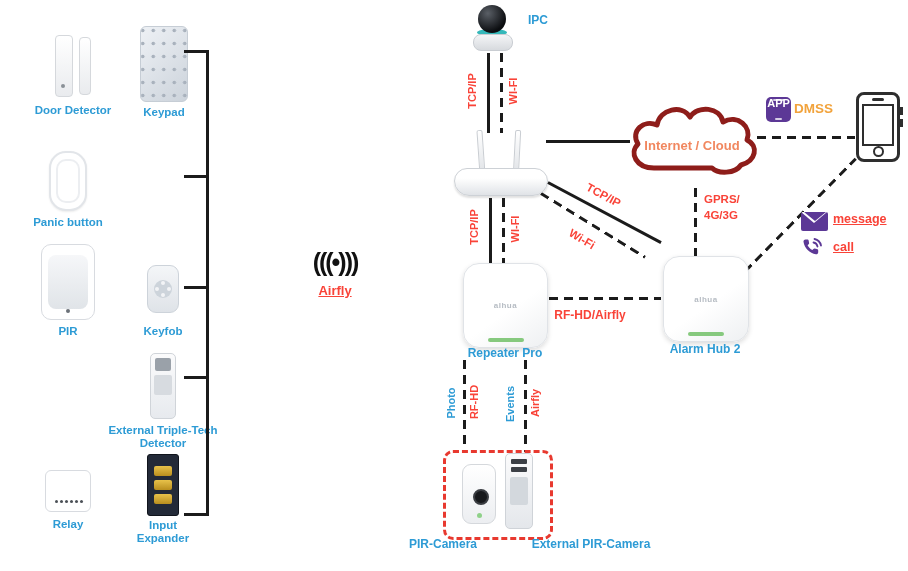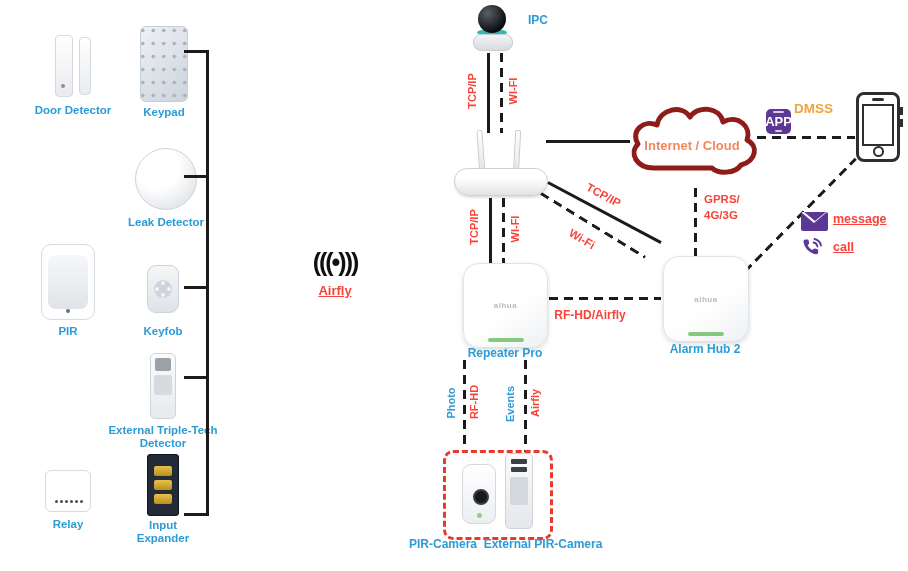--- a/index.html
+++ b/index.html
@@ -59,21 +59,21 @@
   .ipc{position:absolute;left:470px;top:5px;width:44px;height:46px;}
   .ipc-sphere{position:absolute;left:8px;top:0;width:28px;height:28px;border-radius:50%;background:radial-gradient(circle at 35% 30%,#5a5f66,#0b0d10 70%);}
   .ipc-ring{position:absolute;left:7px;top:24px;width:30px;height:7px;border-radius:50%;background:#35b8ba;}
   .ipc-base{position:absolute;left:3px;top:29px;width:38px;height:15px;border-radius:8px;background:linear-gradient(180deg,#f4f5f7,#d7dade);border:1px solid #c9cdd2;}
   .router{position:absolute;left:454px;top:130px;width:94px;height:66px;}
   .ant{position:absolute;width:4px;height:44px;background:linear-gradient(180deg,#fff,#dfe2e6);border:1px solid #c9cdd2;border-radius:2px;top:0;}
   .router-body{position:absolute;bottom:0;left:0;width:92px;height:26px;border-radius:13px 13px 15px 15px;background:linear-gradient(180deg,#ffffff 35%,#e0e3e7);border:1px solid #cdd1d6;box-shadow:0 2px 2px rgba(0,0,0,.12);}
   .hubbox{position:absolute;border-radius:16px;background:linear-gradient(145deg,#ffffff 55%,#eef0f2);border:1px solid #e0e3e7;box-shadow:0 2px 5px rgba(0,0,0,.14);display:flex;align-items:center;justify-content:center;}
   .hubbox .brand{font-size:8px;color:#b6bcc3;font-weight:700;letter-spacing:.5px;}
   .hubbox::after{content:"";position:absolute;bottom:5px;left:50%;width:36px;margin-left:-18px;height:4px;border-radius:2px;background:#86c97e;}
-  .appicon{position:absolute;left:766px;top:97px;width:25px;height:25px;border-radius:5px;background:#5C3896;color:#fff;display:flex;align-items:center;justify-content:center;font-size:13px;font-weight:800;margin-top:12px;}
+  .appicon{position:absolute;left:766px;top:97px;width:25px;height:25px;border-radius:5px;background:#5C3896;color:#fff;display:flex;justify-content:center;font-size:11px;font-weight:800;}
   .appicon::before{content:"";position:absolute;top:2px;left:7px;right:7px;height:2px;border-radius:1px;background:rgba(255,255,255,.75);}
   .appicon::after{content:"";position:absolute;bottom:2px;left:9px;right:9px;height:2px;border-radius:1px;background:rgba(255,255,255,.75);}
   .dmss-lbl{position:absolute;left:794px;top:101px;font-size:13.5px;font-weight:800;color:#F2A33C;}
   .phone{position:absolute;left:856px;top:92px;width:38px;height:64px;border:3px solid #2e2e2e;border-radius:8px;background:#fff;}
   .phone::before{content:"";position:absolute;top:3px;left:50%;width:12px;margin-left:-6px;height:3px;border-radius:2px;background:#2e2e2e;}
   .phone-screen{position:absolute;top:9px;left:3px;right:3px;bottom:13px;border:2px solid #2e2e2e;background:#fff;}
   .phone-home{position:absolute;bottom:2px;left:50%;width:7px;height:7px;margin-left:-5px;border:2px solid #2e2e2e;border-radius:50%;}
   .phone::after{content:"";position:absolute;right:-6px;top:12px;width:3px;height:8px;background:#2e2e2e;box-shadow:0 12px 0 #2e2e2e;}
   .envelope{position:absolute;left:801px;top:212px;width:27px;height:19px;background:#5C3896;border-radius:2px;overflow:hidden;}
   .flap-w{position:absolute;top:0;left:0;width:0;height:0;border-left:13.5px solid transparent;border-right:13.5px solid transparent;border-top:11px solid #fff;}
@@ -102,27 +102,29 @@
     <div class="dev-label">Door Detector</div>
   </div>
 
   <div class="dev-cell" style="left:108px;top:26px;width:80px;">
     <div class="dev-icon" style="height:76px;">
         <div class="keypad"></div>
       </div>
     <div class="dev-label">Keypad</div>
   </div>
 
-
-  <div class="dev-cell" style="left:110px;top:146px;width:80px;">
-    <div class="dev-icon" style="height:66px;">
-        <div class="leak"></div>
-      </div>
-    <div class="dev-label">Leak Detector</div>
-  </div>
+  <div class="dev-cell" style="left:12px;top:150px;width:80px;">
+    <div class="dev-icon" style="height:62px;">
+      <div class="panic">
+          <div class="panic-inner"></div>
+        </div>
+    </div>
+    <div class="dev-label">Panic button</div>
+  </div>
+
 
   <div class="dev-cell" style="left:12px;top:243px;width:80px;">
     <div class="dev-icon" style="height:78px;">
       <div class="pir">
           <div class="pir-face"></div>
         </div>
     </div>
     <div class="dev-label">PIR</div>
   </div>
 
@@ -263,15 +265,15 @@
   <div class="vlabel v-red" style="left:510px;top:397px;">Airfly</div>
 
   <div class="redbox"></div>
   <div class="pircam"></div>
   <div class="extpircam">
     <div class="slot"></div>
       <div class="slot"></div>
       <div class="extwin"></div>
   </div>
   <div class="blabel" style="left:398px;top:538px;width:90px;">PIR-Camera</div>
-  <div class="blabel" style="left:479px;top:538px;width:128px;">External PIR-Camera</div>
+  <div class="blabel" style="left:527px;top:538px;width:128px;">External PIR-Camera</div>
 
 </div>
 
 </body></html>

